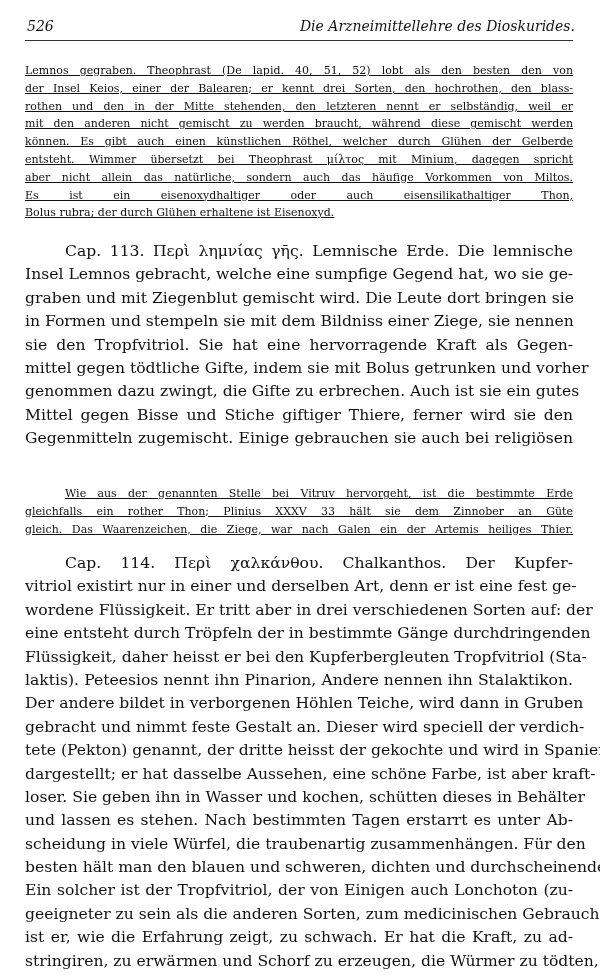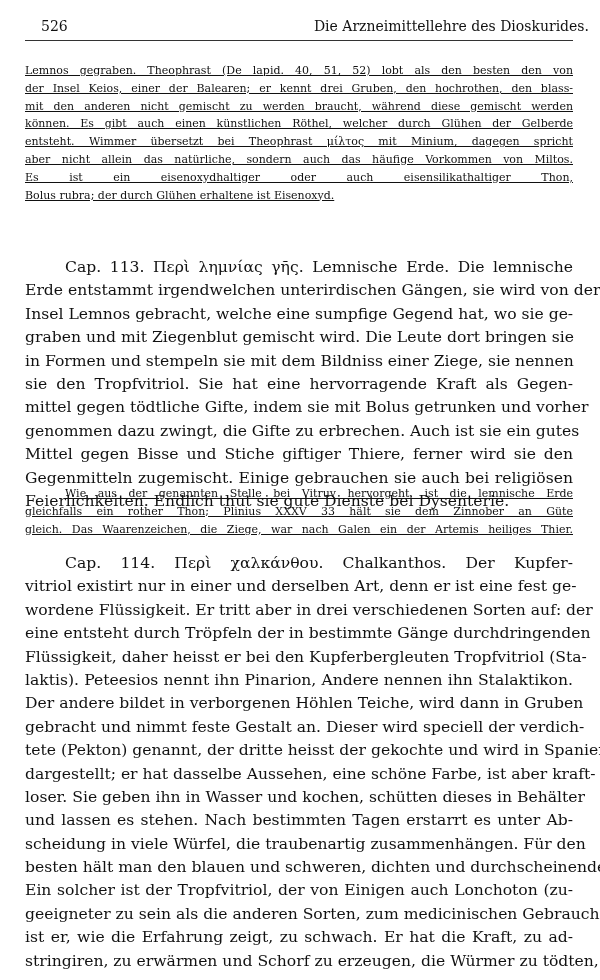--- a/index.html
+++ b/index.html
@@ -3,22 +3,22 @@
 <meta charset="utf-8">
 <style>
   html, body { margin: 0; padding: 0; background: #ffffff; }
   body {
     width: 600px; height: 980px; overflow: hidden; position: relative;
     font-family: "DejaVu Serif", "Liberation Serif", serif;
     color: #111;
   }
   .page { position: absolute; left: 25px; top: 0; width: 548px; }
   .header {
-    position: absolute; top: 16px; left: 16px; width: 548px; height: 20px;
-    font-size: 14px; line-height: 20px;
+    position: absolute; top: 16px; left: 2px; width: 548px; height: 20px;
+    font-size: 14px; line-height: 20px; font-style: italic;
   }
   .header .num { position: absolute; left: 0; top: 0; }
   .header .title { position: absolute; left: 0; width: 100%; text-align: right; top: 0; }
   .rule { position: absolute; left: 0; top: 40px; width: 548px; height: 0; border-top: 1.5px solid #333; }
 
   .block { position: absolute; left: 0; width: 548px; }
   .line {
     display: block; white-space: nowrap; overflow: visible;
     text-align: justify; text-align-last: justify;
   }
@@ -33,45 +33,44 @@
 <div class="page">
 
   <div class="header">
     <span class="num">526</span>
     <span class="title">Die Arzneimittellehre des Dioskurides.</span>
   </div>
   <div class="rule"></div>
 
   <div class="block small" style="top:62px;">
     <span class="line">Lemnos gegraben.  Theophrast (De lapid. 40, 51, 52) lobt als den besten den von</span>
-    <span class="line">der Insel Keios, einer der Balearen; er kennt drei Gruben, den hochrothen, den blass-</span>
+    <span class="line">der Insel Keios, einer der Balearen; er kennt drei Sorten, den hochrothen, den blass-</span>
+    <span class="line">rothen und den in der Mitte stehenden, den letzteren nennt er selbständig, weil er</span>
     <span class="line">mit den anderen nicht gemischt zu werden braucht, während diese gemischt werden</span>
     <span class="line">können.  Es gibt auch einen künstlichen Röthel, welcher durch Glühen der Gelberde</span>
     <span class="line">entsteht.  Wimmer übersetzt bei Theophrast μίλτος mit Minium, dagegen spricht</span>
     <span class="line">aber nicht allein das natürliche, sondern auch das häufige Vorkommen von Miltos.</span>
     <span class="line">Es ist ein eisenoxydhaltiger oder auch eisensilikathaltiger Thon,</span>
     <span class="line last">Bolus rubra; der durch Glühen erhaltene ist Eisenoxyd.</span>
   </div>
 
-  <div class="block big" style="top:240px;margin-top:16px;">
+  <div class="block big" style="top:240px;">
     <span class="line indent">Cap. 113.  Περὶ λημνίας γῆς.  Lemnische Erde. Die lemnische</span>
-    <span class="line">Erde entstammt irgendwelchen unterirdischen Gängen, sie wird von der</span>
     <span class="line">Insel Lemnos gebracht, welche eine sumpfige Gegend hat, wo sie ge-</span>
     <span class="line">graben und mit Ziegenblut gemischt wird.  Die Leute dort bringen sie</span>
     <span class="line">in Formen und stempeln sie mit dem Bildniss einer Ziege, sie nennen</span>
     <span class="line">sie den Tropfvitriol.  Sie hat eine hervorragende Kraft als Gegen-</span>
     <span class="line">mittel gegen tödtliche Gifte, indem sie mit Bolus getrunken und vorher</span>
     <span class="line">genommen dazu zwingt, die Gifte zu erbrechen.  Auch ist sie ein gutes</span>
     <span class="line">Mittel gegen Bisse und Stiche giftiger Thiere, ferner wird sie den</span>
     <span class="line">Gegenmitteln zugemischt.  Einige gebrauchen sie auch bei religiösen</span>
-    <span class="line last">Feierlichkeiten.  Endlich thut sie gute Dienste bei Dysenterie.</span>
   </div>
 
   <div class="block small" style="top:485px;">
-    <span class="line indent">Wie aus der genannten Stelle bei Vitruv hervorgeht, ist die lemnische Erde</span>
+    <span class="line indent">Wie aus der genannten Stelle bei Vitruv hervorgeht, ist die bestimmte Erde</span>
     <span class="line">gleichfalls ein rother Thon; Plinius XXXV 33 hält sie dem Zinnober an Güte</span>
     <span class="line">gleich.  Das Waarenzeichen, die Ziege, war nach Galen ein der Artemis heiliges Thier.</span>
   </div>
 
   <div class="block big" style="top:552px;">
     <span class="line indent">Cap. 114.  Περὶ χαλκάνθου.  Chalkanthos.  Der Kupfer-</span>
     <span class="line">vitriol existirt nur in einer und derselben Art, denn er ist eine fest ge-</span>
     <span class="line">wordene Flüssigkeit.  Er tritt aber in drei verschiedenen Sorten auf: der</span>
     <span class="line">eine entsteht durch Tröpfeln der in bestimmte Gänge durchdringenden</span>
     <span class="line">Flüssigkeit, daher heisst er bei den Kupferbergleuten Tropfvitriol (Sta-</span>

